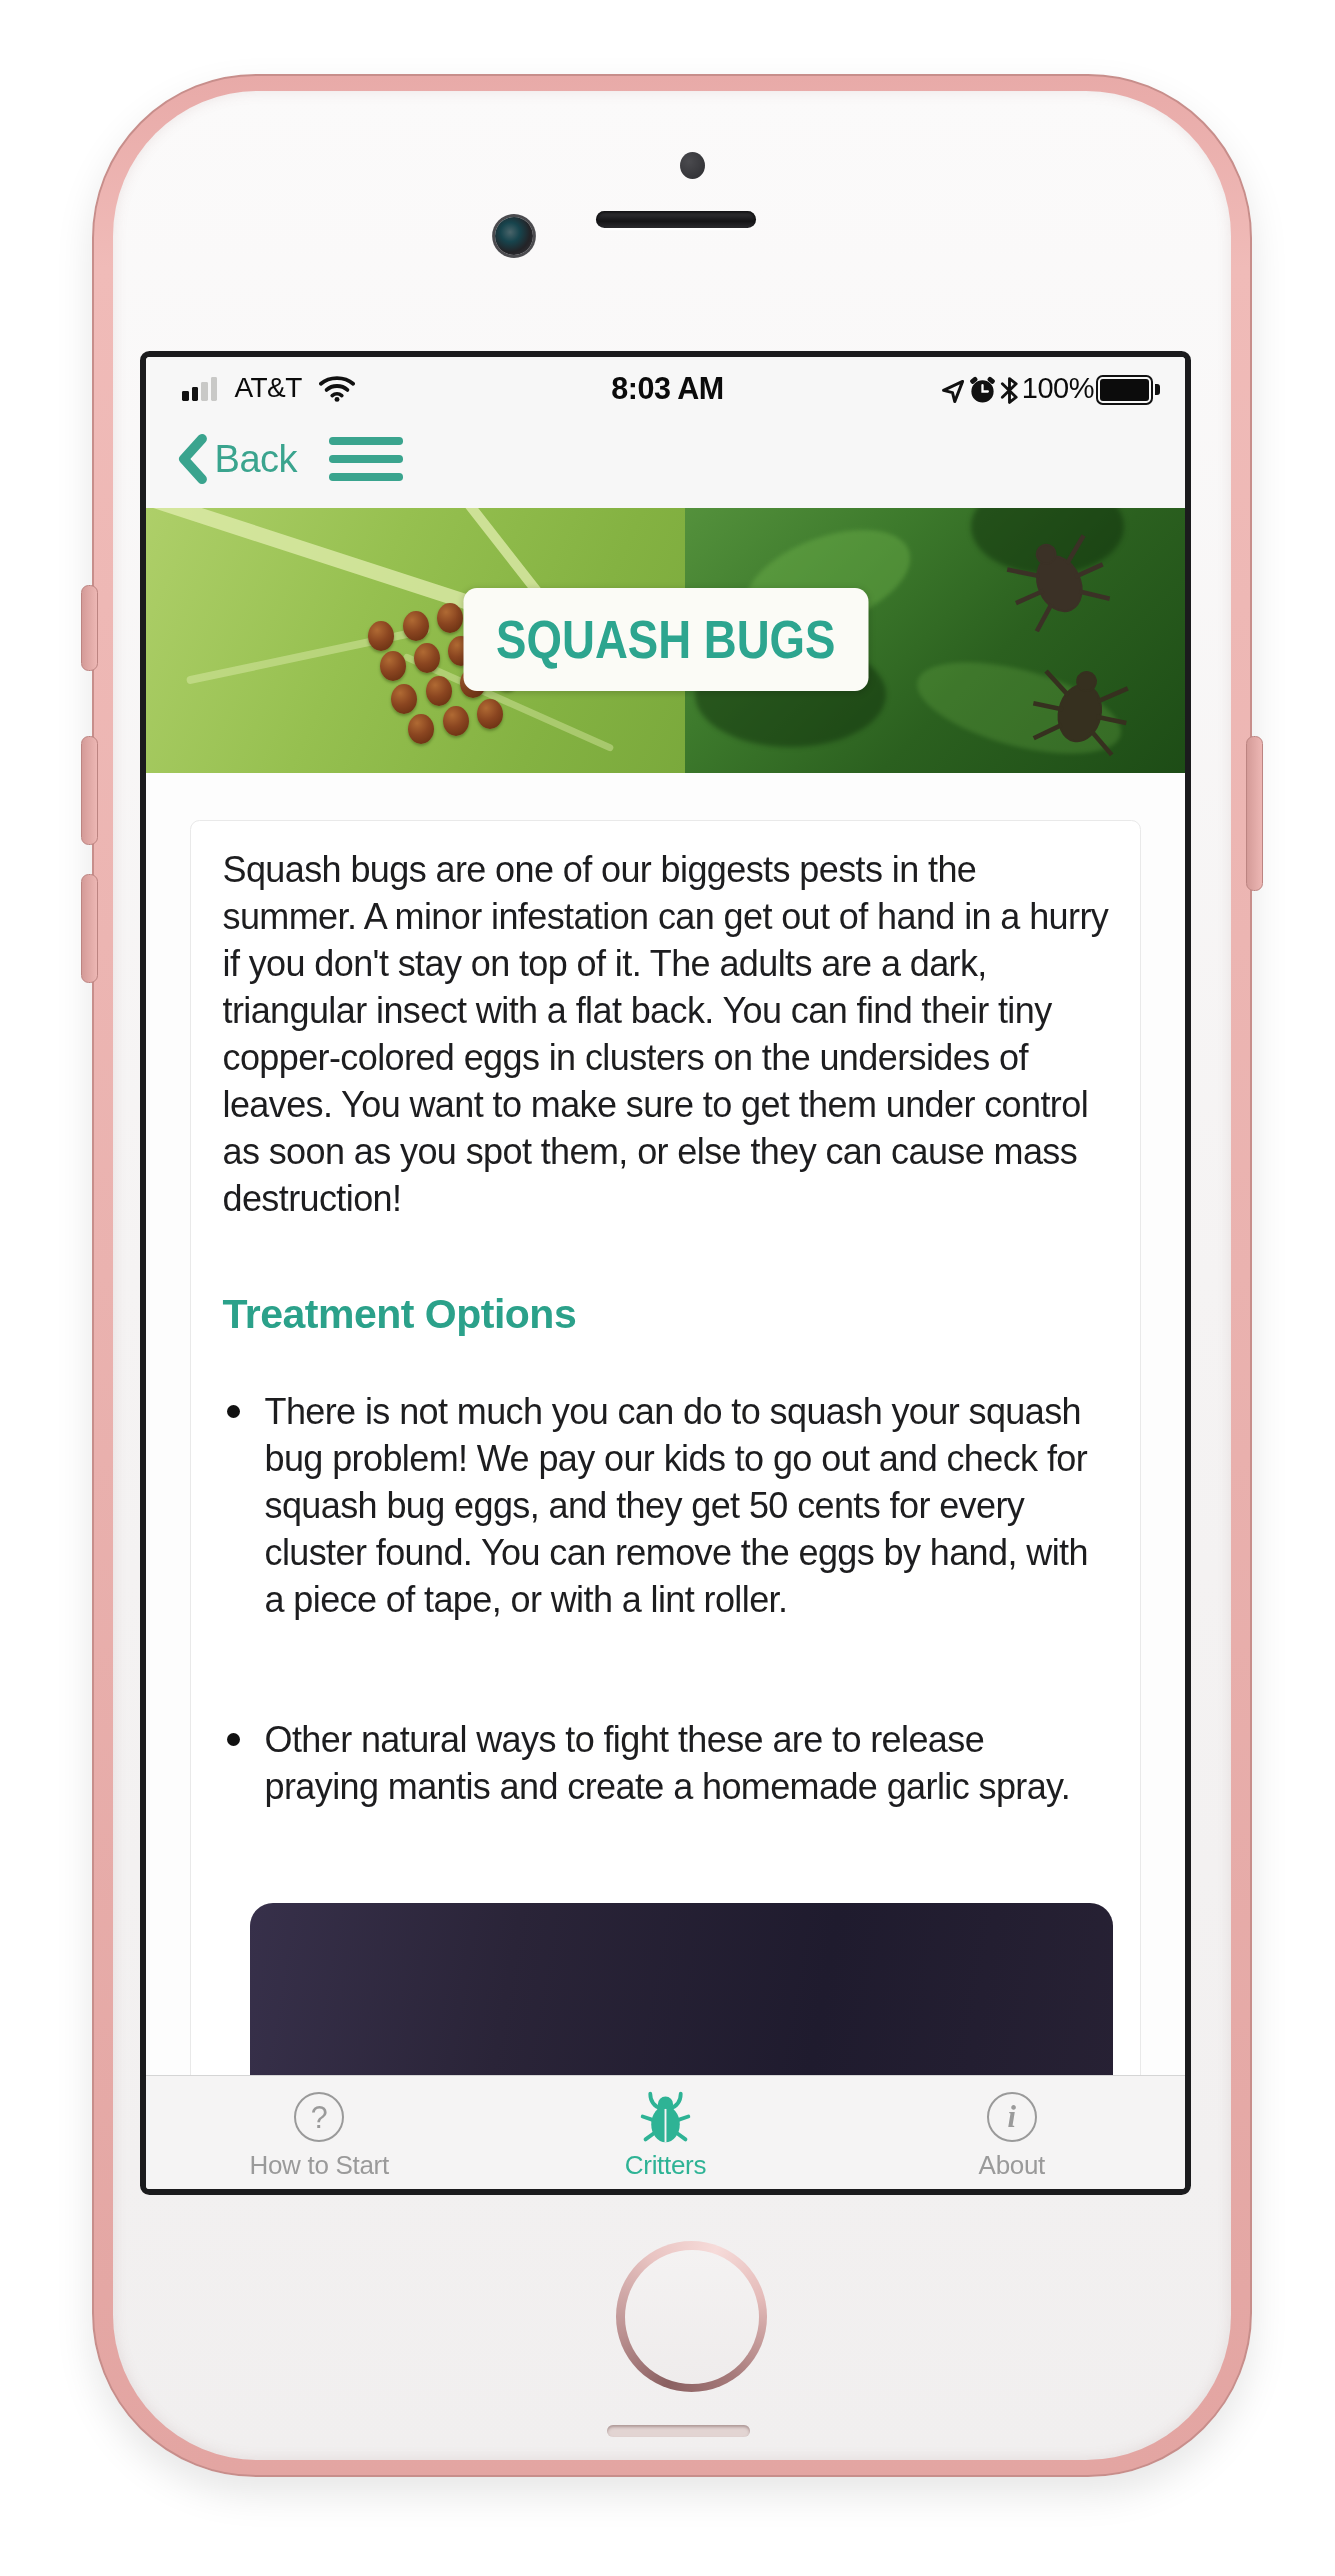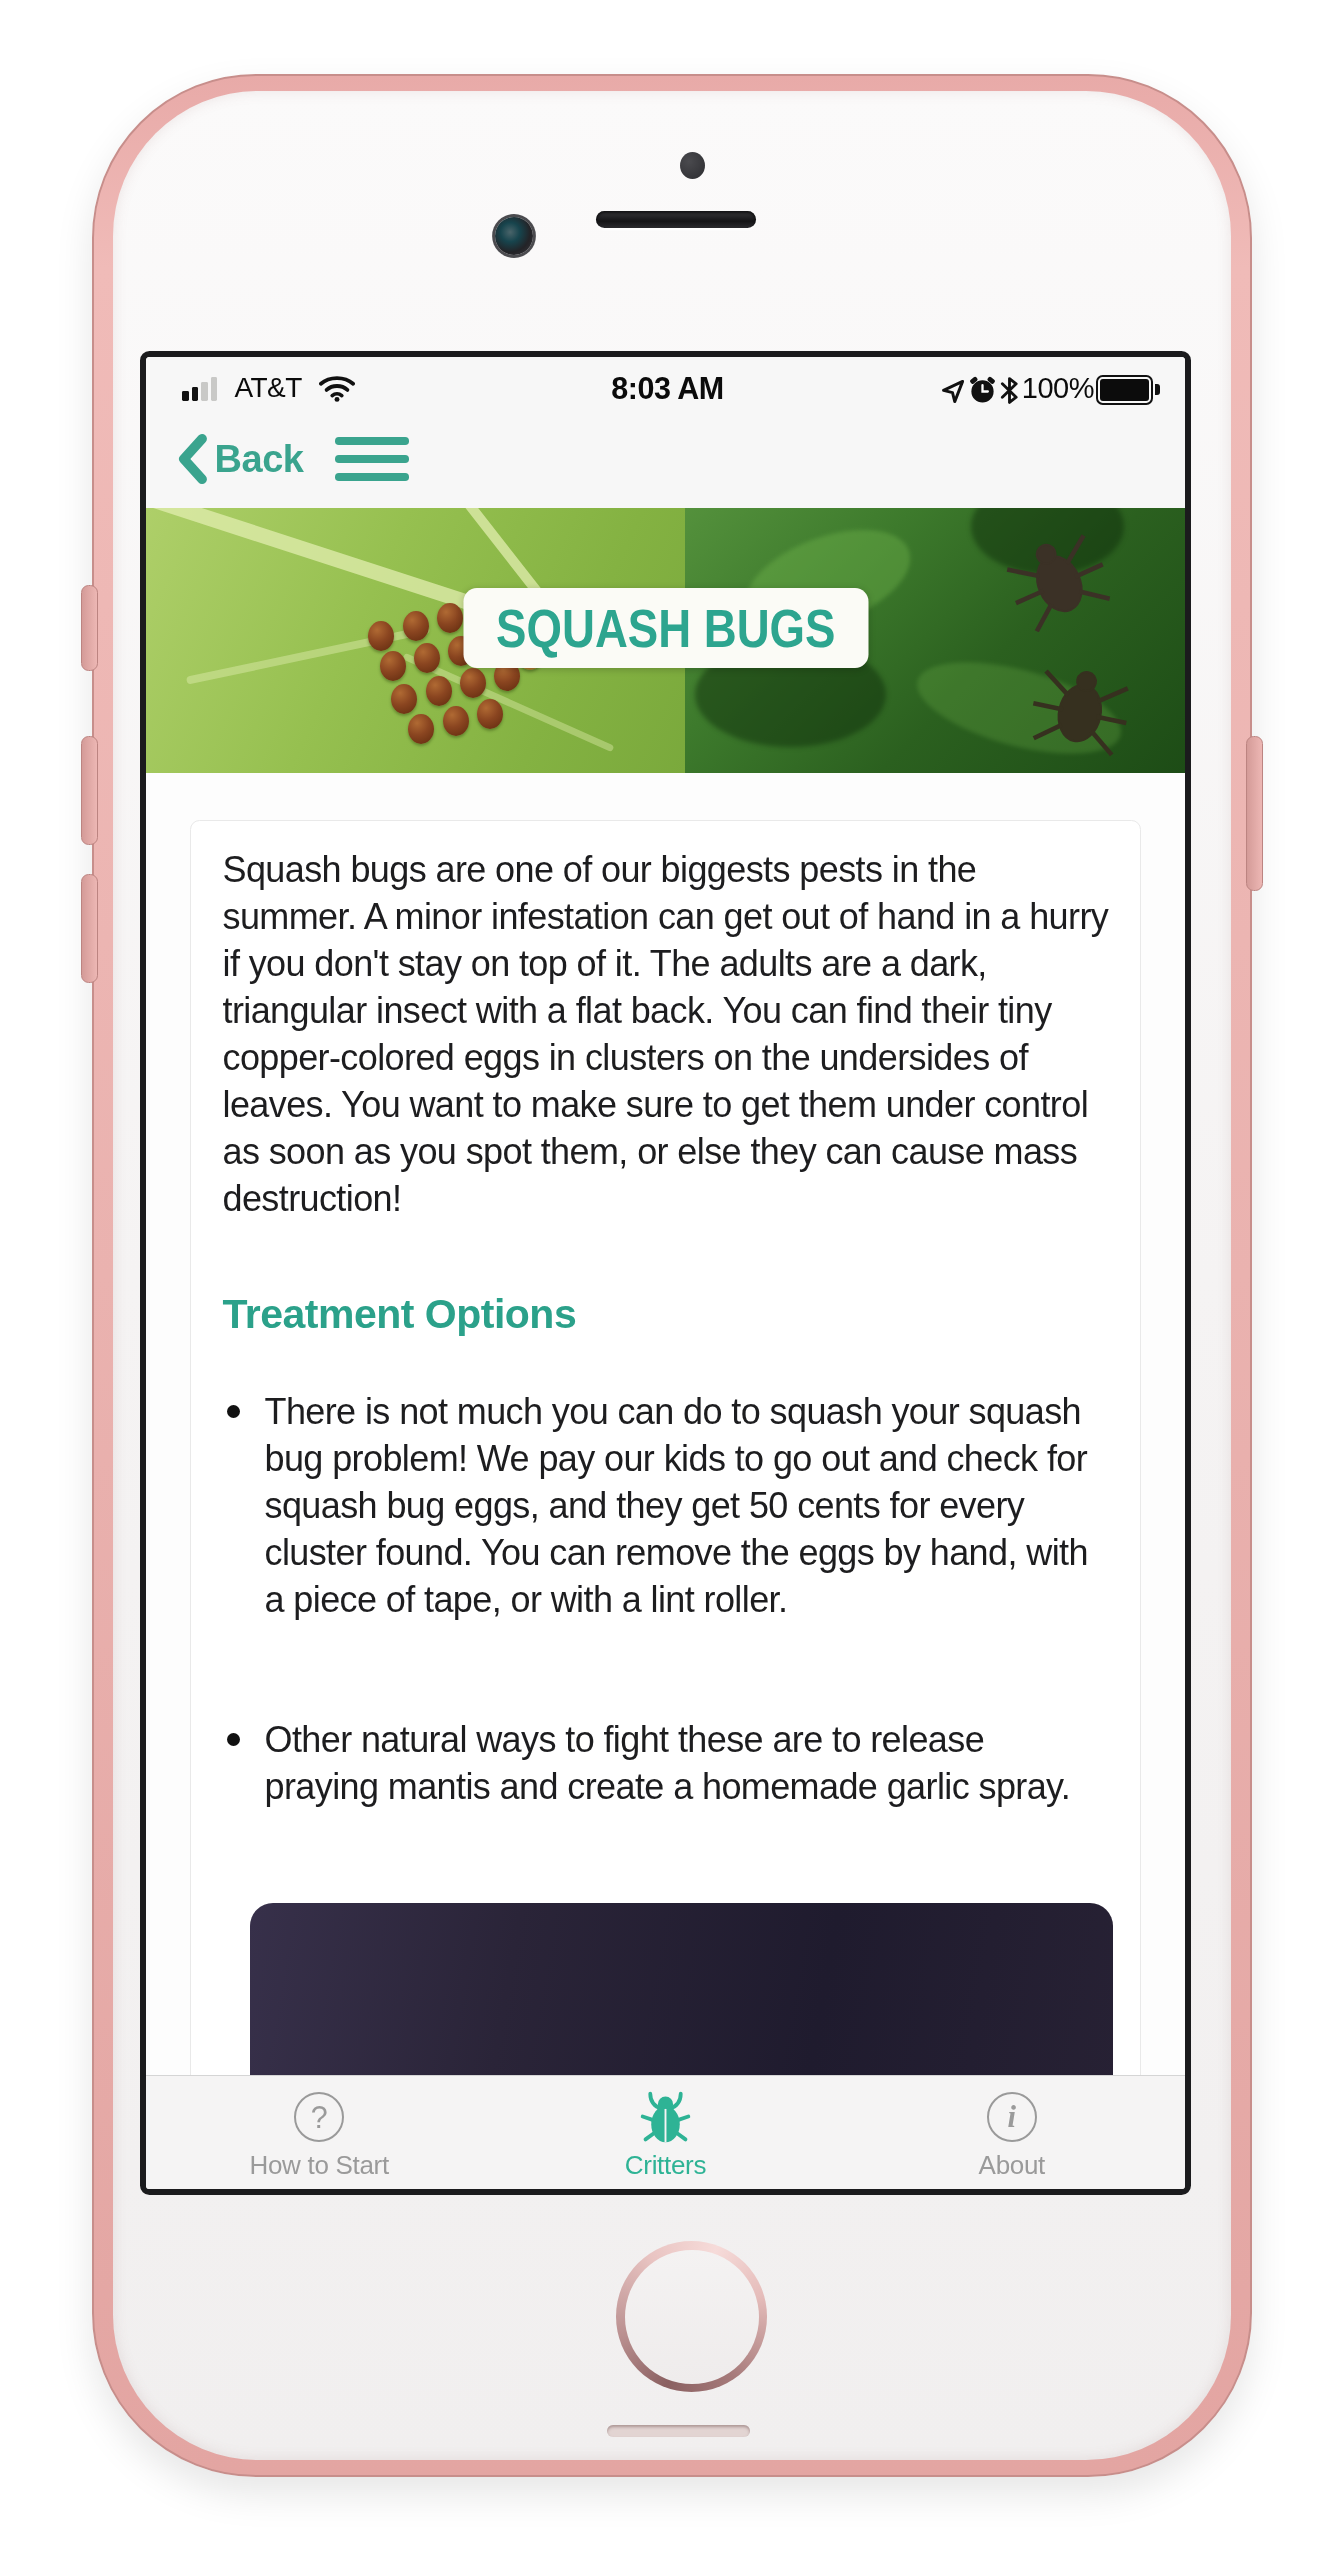--- a/index.html
+++ b/index.html
@@ -40,21 +40,21 @@
   .sig i.dim{background:#c9c9c7;}
   .carrier{font-size:28px;letter-spacing:-0.5px;}
   .pct{font-size:29px;letter-spacing:-0.5px;}
   .batt{width:53px;height:26px;border:2.9px solid #111;border-radius:6.7px;position:relative;background:#f7f7f7;}
   .batt .fill{position:absolute;left:1.9px;top:1.9px;bottom:1.9px;right:1.9px;background:#0c0c0c;border-radius:2.9px;}
   .batt .tip{position:absolute;right:-8.6px;top:6.7px;width:4.8px;height:11.4px;border-radius:0 2.9px 2.9px 0;background:#111;}
 
   
   .navbar{height:92px;background:#f7f7f7;display:flex;align-items:center;padding:0 32px 5.7px 32px;box-sizing:border-box;}
   .back{display:flex;align-items:center;gap:7.6px;cursor:pointer;}
-  .back-label{font-size:38px;color:#3aa48e;letter-spacing:-0.5px;font-weight:bold;}
+  .back-label{font-size:38px;color:#3aa48e;letter-spacing:-0.5px;}
   .burger{margin-left:32px;display:flex;flex-direction:column;gap:10.5px;cursor:pointer;}
   .burger i{display:block;width:74px;height:7.6px;border-radius:3.8px;background:#3aa48e;}
   .nav-right{margin-left:auto;display:flex;align-items:center;gap:46px;}
   .yt{width:59px;text-align:center;cursor:pointer;}
   .yt .you{font-size:20px;font-weight:700;color:#1d3a5c;line-height:19px;letter-spacing:-0.5px;}
   .yt .tubebox{margin-top:1.9px;background:#1d3a5c;border-radius:7.6px;height:30.5px;display:flex;align-items:center;justify-content:center;}
   .yt .tubebox span{color:#f7f7f7;font-size:20px;font-weight:700;letter-spacing:-0.5px;}
   .amz{position:relative;width:63px;height:59px;cursor:pointer;}
   .amz .a{font-size:61px;font-weight:700;color:#1d3a5c;line-height:48px;letter-spacing:-1.9px;}
   .amz svg{position:absolute;left:-1.9px;bottom:-3.8px;}
@@ -63,21 +63,21 @@
   .header-img{position:relative;height:265px;overflow:hidden;}
   .half-left{position:absolute;left:0;top:0;width:539px;height:265px;
     background:linear-gradient(115deg,#aecf69 0%,#96c050 40%,#84b242 75%,#7aa93c 100%);}
   .vein{position:absolute;background:rgba(225,238,175,0.75);border-radius:7.6px;}
   .egg{position:absolute;width:26px;height:30px;border-radius:50%;
     background:radial-gradient(circle at 35% 30%,#b06a33 0%,#8a4520 45%,#5f2a0e 100%);box-shadow:0 1.9px 2.9px rgba(40,60,10,0.4);}
   .half-right{position:absolute;left:539px;top:0;width:500px;height:265px;
     background:linear-gradient(135deg,#54913c 0%,#3d7a2c 30%,#2b601f 60%,#1d4c16 100%);}
   .leafblob{position:absolute;border-radius:50%;background:rgba(120,190,80,0.35);filter:blur(1.9px);}
   .leafdark{position:absolute;border-radius:50%;background:rgba(10,40,8,0.45);filter:blur(2.9px);}
-  .banner{position:absolute;left:50%;top:80px;transform:translateX(-50%);width:405px;height:80px;background:#fbfbf6;border-radius:13.4px;
+  .banner{position:absolute;left:50%;top:80px;transform:translateX(-50%);width:405px;height:103px;background:#fbfbf6;border-radius:13.4px;
     display:flex;align-items:center;justify-content:center;box-shadow:0 1.9px 7.6px rgba(0,0,0,0.18);}
   .banner span{font-size:53px;font-weight:700;color:#2da58f;transform:scaleX(0.86);white-space:nowrap;letter-spacing:0px;}
 
   
   .card{margin:47px 44px 0 44px;background:#ffffff;border:1.9px solid #e9e9e9;border-radius:9.5px;
     padding:25px 31.5px 248px 31.5px;box-sizing:border-box;}
   .intro{font-size:36px;line-height:47px;color:#1d1d1f;letter-spacing:-0.6px;}
   .section-h{margin-top:69px;font-size:41px;font-weight:700;color:#2ba18a;letter-spacing:-0.5px;}
   ul.blist{margin:50px 12px 0 0;padding:0 0 0 42px;list-style:none;}
   ul.blist li{position:relative;font-size:36px;line-height:47px;color:#1d1d1f;letter-spacing:-0.6px;margin-bottom:93px;}

